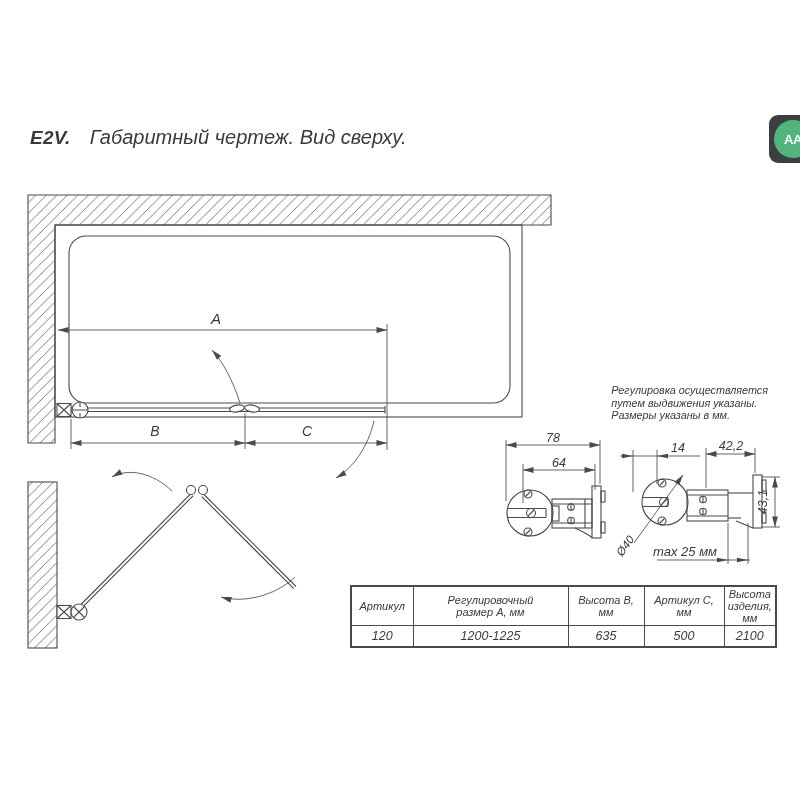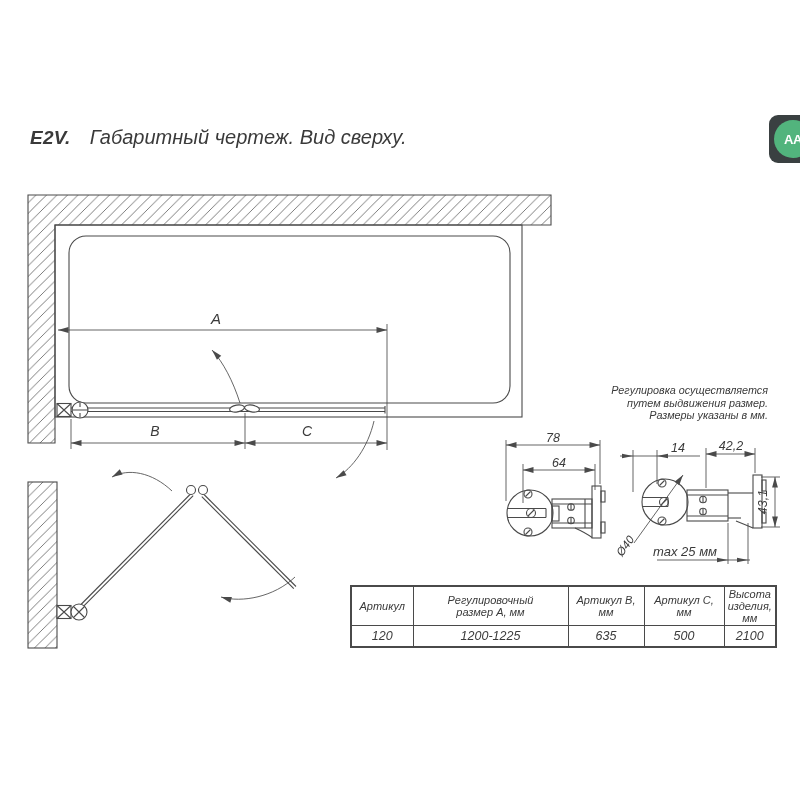--- a/index.html
+++ b/index.html
@@ -19,21 +19,21 @@
   .a11y-circle{position:absolute;left:5px;top:5px;width:38px;height:38px;border-radius:50%;
     background:var(--badge-accent);color:#fff;font-weight:700;font-size:13px;
     display:flex;align-items:center;justify-content:center;letter-spacing:-.5px;}
   svg.drawing{position:absolute;left:0;top:0;}
   svg text{font-family:"Liberation Sans",sans-serif;font-style:italic;fill:var(--ink);stroke:none;}
   .ln{stroke:var(--line);}
   .lnt{stroke:var(--line);stroke-width:.85;}
   .af{fill:var(--line);stroke:none;}
   #arr path{fill:var(--line);stroke:none;}
   .hatch-line{stroke:var(--line-soft);}
-  .note{position:absolute;top:384px;right:32px;text-align:right;font-style:italic;
+  .note{position:absolute;top:384px;right:32px;text-align:left;font-style:italic;
     font-size:10.8px;line-height:12.6px;}
   table.spec{position:absolute;left:350px;top:585px;border-collapse:collapse;table-layout:fixed;
     font-style:italic;border:2px solid var(--line);}
   table.spec th,table.spec td{border:1px solid var(--line);text-align:center;vertical-align:middle;
     padding:1px 2px;font-weight:400;}
   table.spec th{font-size:11px;line-height:12px;height:36px;white-space:pre-line;}
   table.spec td{font-size:12.5px;height:18px;}
 </style>
 </head>
 <body>
@@ -209,38 +209,38 @@
   </g>
   <text x="678" y="452" font-size="12.5" text-anchor="middle">14</text>
   <text x="731" y="450" font-size="12.5" text-anchor="middle">42,2</text>
   <text x="767" y="502" font-size="12.5" text-anchor="middle" transform="rotate(-90 767 502)">43,1</text>
   <text x="622" y="557" font-size="11.5" transform="rotate(-54 622 557)">Ø40</text>
   <text x="685" y="556" font-size="13" text-anchor="middle">max 25 мм</text>
 </svg>
 
 <div class="note">
   <div>Регулировка осуществляется</div>
-  <div>путем выдвижения размер.</div>
+  <div>путем выдвижения указаны.</div>
   <div>Размеры указаны в мм.</div>
 </div>
 
 <table class="spec">
   <colgroup>
     <col style="width:62px">
       <col style="width:155px">
       <col style="width:76px">
       <col style="width:80px">
       <col style="width:52px">
   </colgroup>
   <thead>
     <tr>
       <th>Артикул</th>
       <th>Регулировочный
 размер А, мм</th>
-      <th>Артикул В, мм</th>
+      <th>Высота В, мм</th>
       <th>Артикул С, мм</th>
       <th>Высота
 изделия,
 мм</th>
     </tr>
   </thead>
   <tbody>
     <tr>
       <td>120</td>
       <td>1200-1225</td>

